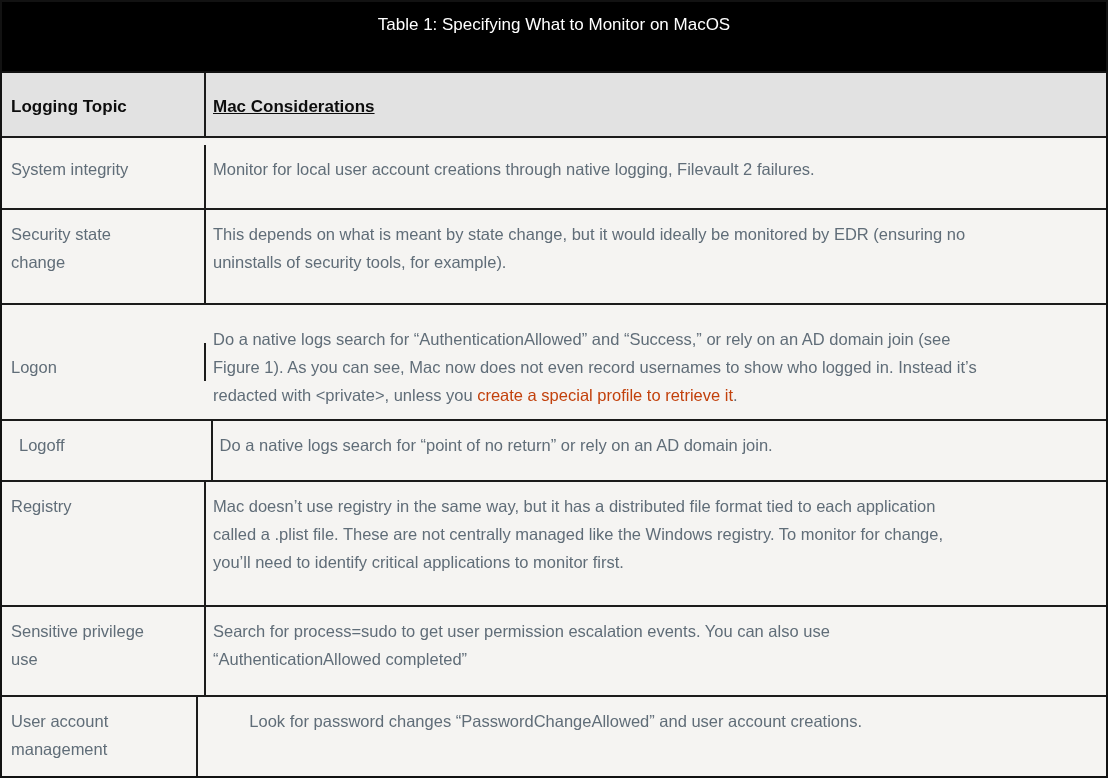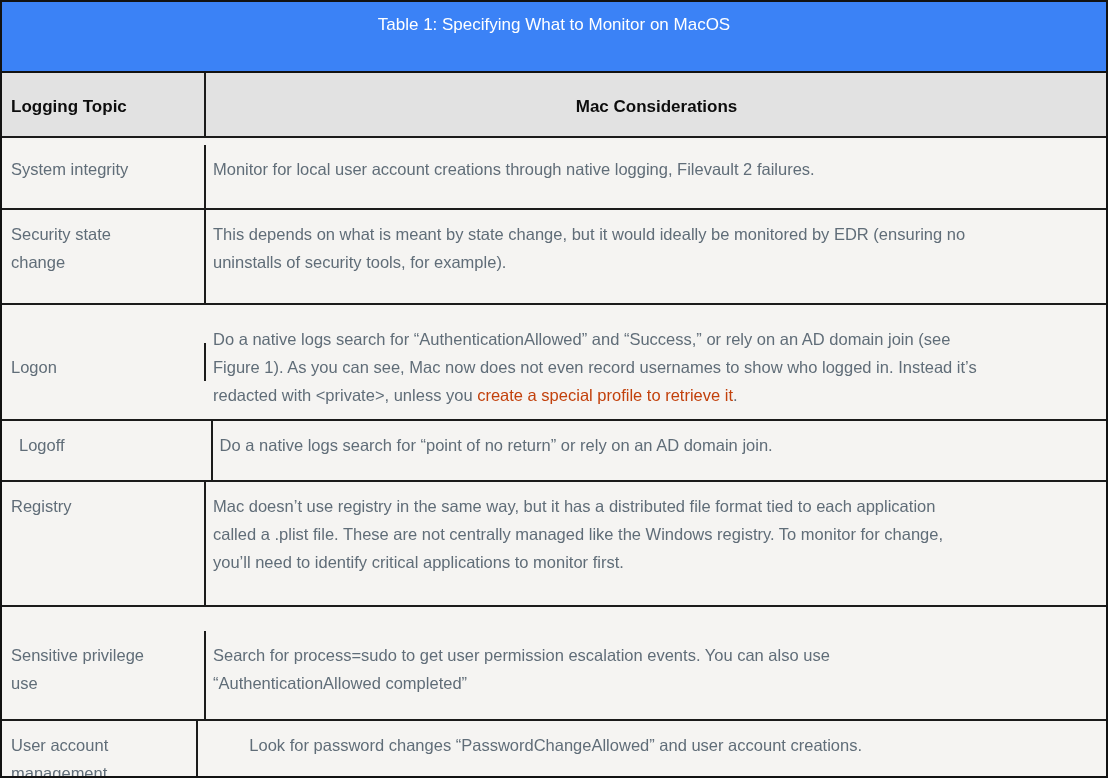--- a/index.html
+++ b/index.html
@@ -2,39 +2,39 @@
 <html><head>
 <meta charset="utf-8">
 <style>
   html,body{margin:0;padding:0;background:#ffffff;}
   body{font-family:"Liberation Sans","DejaVu Sans",sans-serif;}
   .frame{
     width:1108px;height:778px;box-sizing:border-box;
     border:2px solid #121212;background:#f5f4f2;overflow:hidden;
   }
   .title-bar{
-    height:60px;background:#3b82f6;border-bottom:2px solid #121212;
+    height:60px;background:#000000;border-bottom:2px solid #121212;
     color:#ffffff;text-align:center;font-size:17px;line-height:28px;
     padding-top:9px;box-sizing:content-box;
   }
   .row{display:flex;border-bottom:2px solid #1b1b1b;background:#f5f4f2;}
   .head-row{background:#e2e2e2;}
   .cell{box-sizing:border-box;white-space:pre-wrap;
     font-size:16.5px;line-height:28px;color:#606d78;}
   .col1{width:204px;border-right:2px solid #1b1b1b;padding:10px 6px 0 9px;}
   .col2{width:900px;padding:10px 6px 0 7px;}
   .th{font-weight:bold;color:#0d0d0d;font-size:17px;padding-top:20px;}
-  .th.center{text-align:center;}
+  .th.center{text-decoration:underline;}
   .h-head{height:63px;}
   .h-r0{height:63px;margin-top:7px;}
   .h-r1{height:93px;}
   .h-r2{height:114px;align-items:center;}
   .h-r3{height:59px;padding-left:8px;}
   .h-r4{height:123px;}
-  .h-r5{height:88px;margin-top:24px;}
+  .h-r5{height:88px;}
   .h-r6{height:87px;gap:44px;}
   a.profile-link{color:#c2410c;text-decoration:none;cursor:pointer;}
 </style>
 </head>
 <body>
 
 <div class="frame">
 
   <div class="title-bar">
     <span>Table 1: Specifying What to Monitor on MacOS</span>

